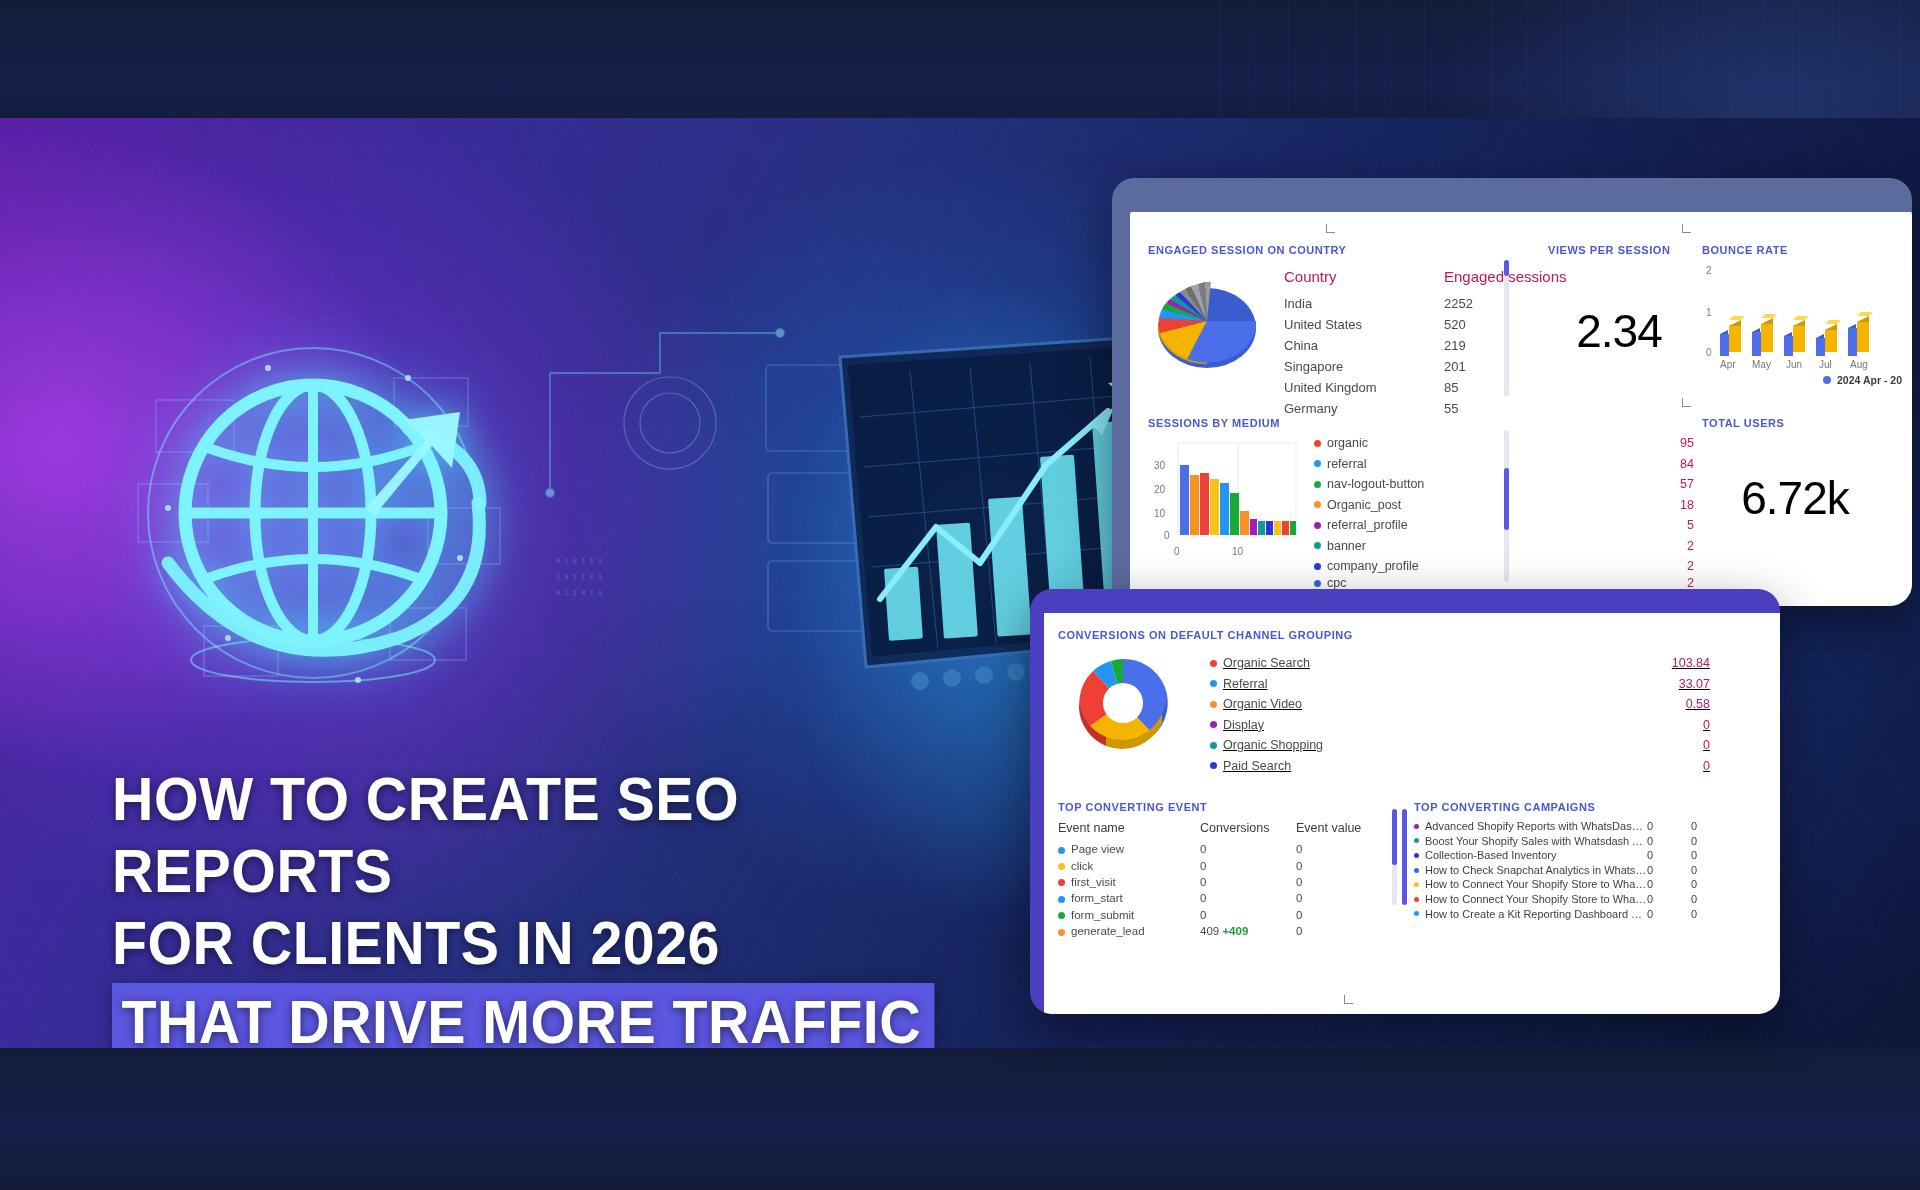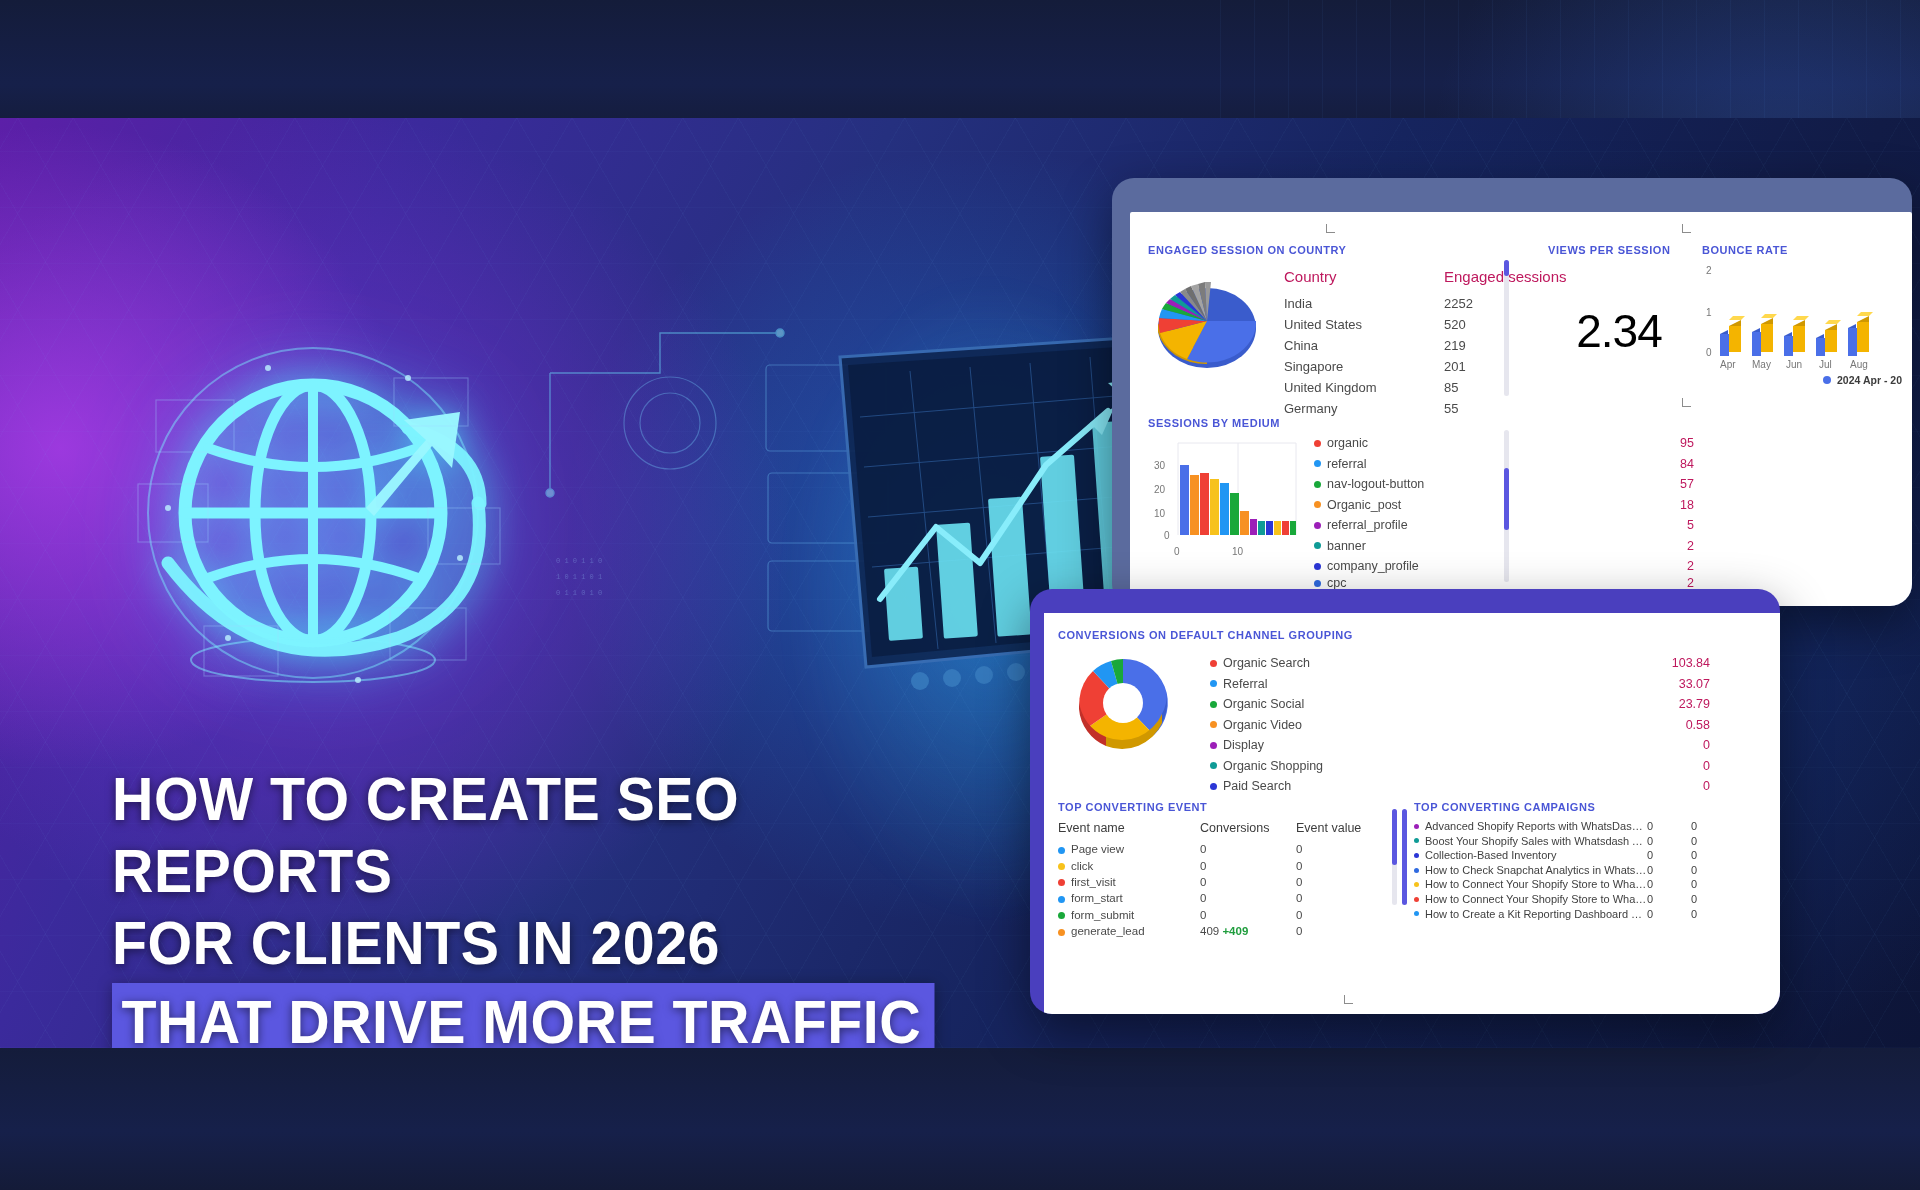--- a/index.html
+++ b/index.html
@@ -441,20 +441,24 @@
               <span class="legend-name">cpc</span>
               <span class="legend-val">2</span>
             </div>
           </div>
         </div>
       </div>
       <div class="scroll-track" style="left:374px; top:218px; height:152px;">
         <div class="scroll-thumb" style="top:38px; height:62px;"></div>
       </div>
 
+      <div style="position:absolute; left:572px; top:205px; width:200px;">
+        <div class="panel-title">TOTAL USERS</div>
+        <div class="big-stat" style="margin-top:42px; text-align:center; padding-right:14px;">6.72k</div>
+      </div>
 
     </div>
   </div>
 
   <div class="card-shell shell-bot">
     <div class="dash">
 
       <div style="position:absolute; left:14px; top:16px; width:700px;">
         <div class="panel-title">CONVERSIONS ON DEFAULT CHANNEL GROUPING</div>
         <div style="display:flex; margin-top:8px;">
@@ -466,35 +470,30 @@
                 <path d="M0 0 L-36 25 A44 44 0 0 1 -30 -32 Z" fill="#ef4035"></path>
                 <path d="M0 0 L-30 -32 A44 44 0 0 1 -12 -42 Z" fill="#2196f3"></path>
                 <path d="M0 0 L-12 -42 A44 44 0 0 1 0 -44 Z" fill="#19a83a"></path>
                 <circle cx="0" cy="0" r="20" fill="#ffffff"></circle>
               </g>
               <path d="M21 60 A44 44 0 0 0 48 97 L48 88 A44 44 0 0 1 21 52 Z" fill="#c23029"></path>
               <path d="M48 97 A44 44 0 0 0 104 74 L104 65 A44 44 0 0 1 48 88 Z" fill="#d09800"></path>
               <path d="M104 74 A44 44 0 0 0 109 54 L109 45 A44 44 0 0 1 104 65 Z" fill="#3a5ccc"></path>
             </svg>
           </div>
-          <div style="margin-left:22px; width:500px; padding-top:4px;">
+          <div style="margin-left:22px; width:500px; padding-top:4px;text-decoration:underline;">
             <div class="legend-row" style="line-height:20.5px;">
               <span class="dot" style="background:#ef4035"></span>
               <span class="legend-name">Organic Search</span>
               <span class="legend-val" style="width:86px;">103.84</span>
             </div>
             <div class="legend-row" style="line-height:20.5px;">
               <span class="dot" style="background:#2196f3"></span>
               <span class="legend-name">Referral</span>
               <span class="legend-val" style="width:86px;">33.07</span>
-            </div>
-            <div class="legend-row" style="line-height:20.5px;">
-              <span class="dot" style="background:#19a83a"></span>
-              <span class="legend-name">Organic Social</span>
-              <span class="legend-val" style="width:86px;">23.79</span>
             </div>
             <div class="legend-row" style="line-height:20.5px;">
               <span class="dot" style="background:#f79122"></span>
               <span class="legend-name">Organic Video</span>
               <span class="legend-val" style="width:86px;">0.58</span>
             </div>
             <div class="legend-row" style="line-height:20.5px;">
               <span class="dot" style="background:#9c1fb8"></span>
               <span class="legend-name">Display</span>
               <span class="legend-val" style="width:86px;">0</span>

